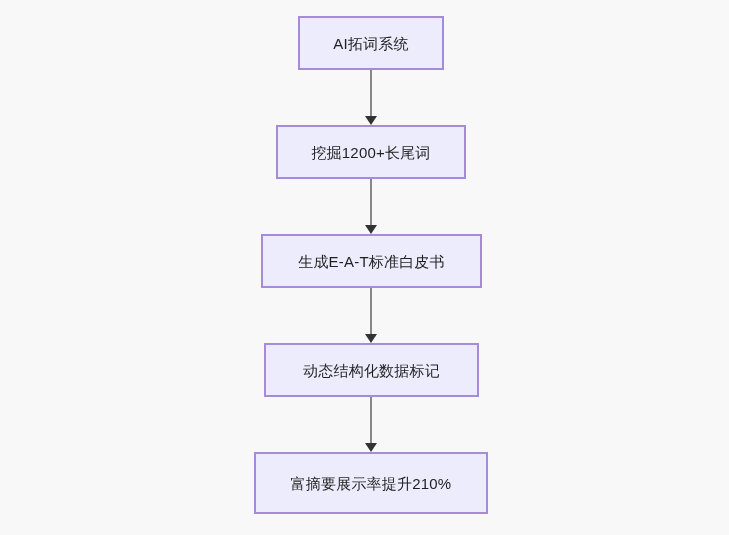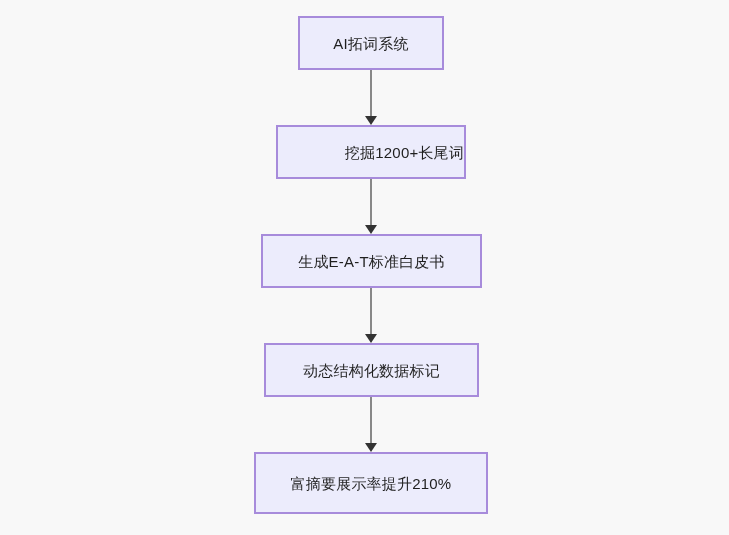--- a/index.html
+++ b/index.html
@@ -74,21 +74,21 @@
     <svg width="14" height="55" viewBox="0 0 14 55">
       <line x1="7" y1="0" x2="7" y2="47" stroke="#888888" stroke-width="2"></line>
       <polygon points="1,46 13,46 7,55" fill="#333333"></polygon>
     </svg>
   </div>
 
   <div class="node" id="node-0" style="left: 298px; top: 16px; width: 146px; height: 54px; background: rgb(236, 236, 252); border-color: rgb(167, 139, 219); color: rgb(31, 31, 31);">
     <span class="node-label">AI拓词系统</span>
   </div>
 
-  <div class="node" id="node-1" style="left: 276px; top: 125px; width: 190px; height: 54px; background: rgb(236, 236, 252); border-color: rgb(167, 139, 219); color: rgb(31, 31, 31); justify-content: flex-end;">
+  <div class="node" id="node-1" style="left: 276px; top: 125px; width: 190px; height: 54px; background: rgb(236, 236, 252); border-color: rgb(167, 139, 219); color: rgb(31, 31, 31);">
     <span class="node-label">挖掘1200+长尾词</span>
   </div>
 
   <div class="node" id="node-3" style="left: 264px; top: 343px; width: 215px; height: 54px; background: rgb(236, 236, 252); border-color: rgb(167, 139, 219); color: rgb(31, 31, 31);">
     <span class="node-label">动态结构化数据标记</span>
   </div>
 
   <div class="node" id="node-2" style="left: 261px; top: 234px; width: 221px; height: 54px; background: rgb(236, 236, 252); border-color: rgb(167, 139, 219); color: rgb(31, 31, 31);">
     <span class="node-label">生成E-A-T标准白皮书</span>
   </div>

